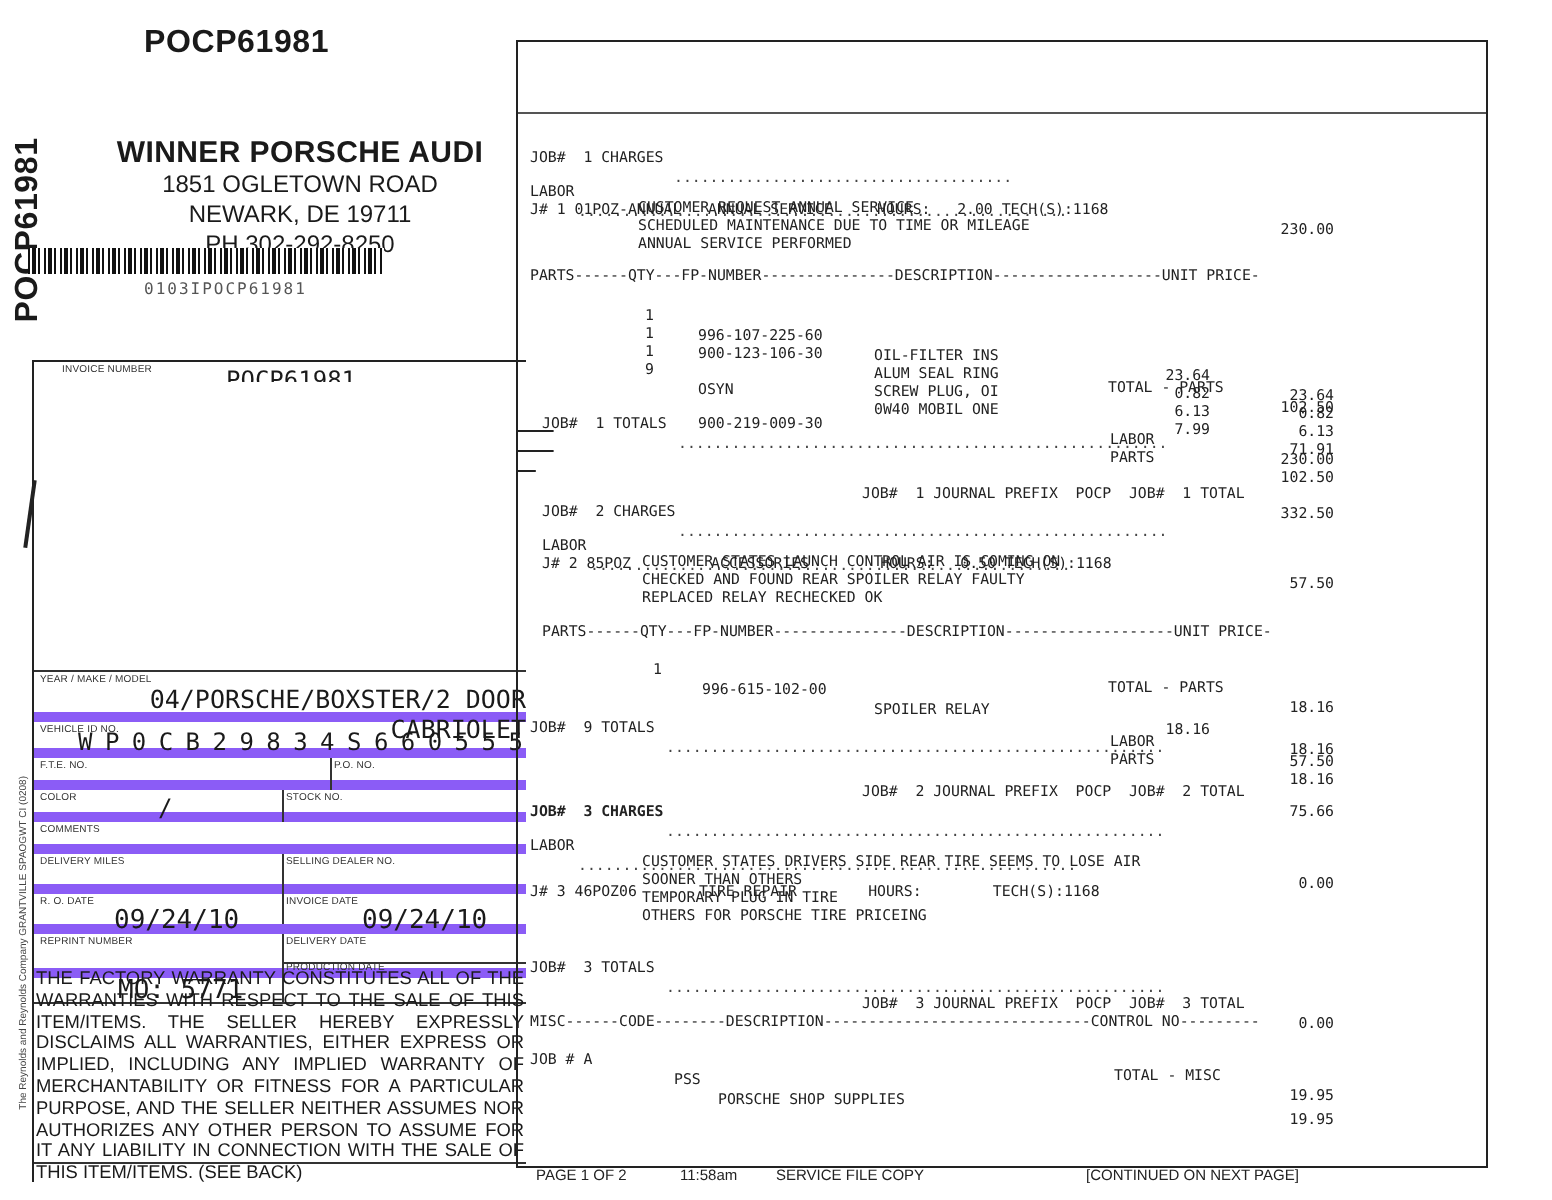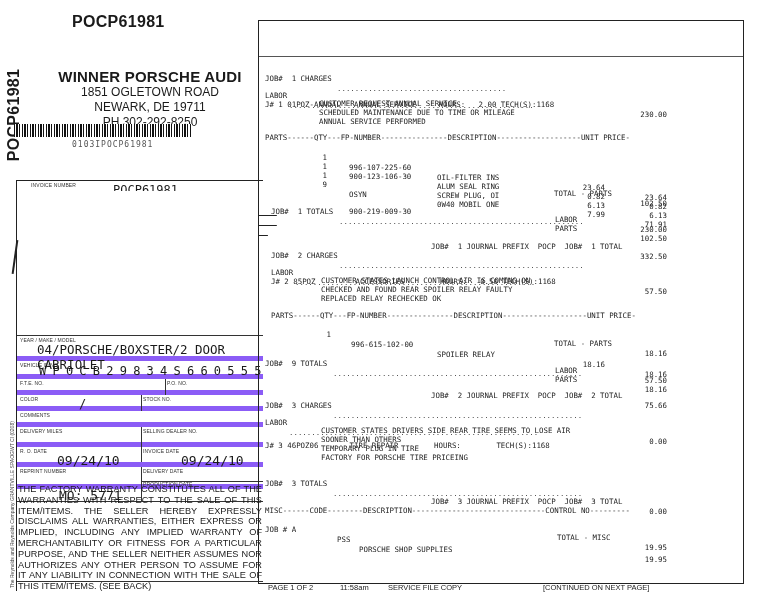--- a/index.html
+++ b/index.html
@@ -1,18 +1,18 @@
 <!DOCTYPE html>
 <html><head>
 <meta charset="utf-8">
 <style>
   html, body { margin:0; padding:0; }
   body { width:776px; height:600px; background:#ffffff; position:relative; overflow:hidden; color:#1a1a1a; }
   .abs { position:absolute; }
-  .sans { font-family:"Liberation Sans", sans-serif; }
+  .sans { font-family:"Liberation Sans", sans-serif;text-align:right; }
   .mono { font-family:"DejaVu Sans Mono", monospace; }
 
   #top-id { left:72px; top:13px; font-size:16px; font-weight:bold; letter-spacing:0.3px; }
   #vert-id { left:-2px; top:70px; width:34px; height:90px; }
   #vert-id span { position:absolute; left:-30px; top:36px; transform:rotate(-90deg); font-size:16px; font-weight:bold; white-space:nowrap; letter-spacing:0.3px; }
 
   #dealer { left:45px; top:68px; width:210px; text-align:center; }
   #dealer .name { font-size:15px; font-weight:bold; letter-spacing:0.2px; }
   #dealer .line { font-size:12px; line-height:15px; }
   #barcode { left:14px; top:124px; width:178px; height:13px;
@@ -223,35 +223,35 @@
   <div class="row" style="top:344px;">
     <span class="c" style="left:296px;">PARTS</span>
     <span class="r" style="right:76px;">18.16</span>
   </div>
   <div class="row" style="top:360px;">
     <span class="c" style="left:172px;">JOB#  2 JOURNAL PREFIX  POCP  JOB#  2 TOTAL</span>
     <span class="r" style="right:76px;">75.66</span>
   </div>
 
   <div class="row" style="top:370px;">
-    <span class="c" style="left:6px;">JOB#  3 CHARGES</span>
+    <span class="c" style="left:6px;font-weight:bold;">JOB#  3 CHARGES</span>
     <span class="dash" style="left:74px;width:250px;">....................................................................................................</span>
   </div>
   <div class="row" style="top:387px;">
     <span class="c" style="left:6px;">LABOR</span>
     <span class="dash" style="left:30px;width:250px;">....................................................................................................</span>
   </div>
   <div class="row" style="top:396px;">
     <span class="c" style="left:6px;margin-top:14px;">J# 3 46POZ06       TIRE REPAIR        HOURS:        TECH(S):1168</span>
     <span class="r" style="right:76px;">0.00</span>
   </div>
   <div class="row" style="top:405px;"><span class="c" style="left:62px;">CUSTOMER STATES DRIVERS SIDE REAR TIRE SEEMS TO LOSE AIR</span></div>
   <div class="row" style="top:414px;"><span class="c" style="left:62px;">SOONER THAN OTHERS</span></div>
   <div class="row" style="top:423px;"><span class="c" style="left:62px;">TEMPORARY PLUG IN TIRE</span></div>
-  <div class="row" style="top:432px;"><span class="c" style="left:62px;">FACTORY FOR PORSCHE TIRE PRICEING</span></div>
+  <div class="row" style="top:432px;"><span class="c" style="left:62px;">OTHERS FOR PORSCHE TIRE PRICEING</span></div>
   <div class="row" style="top:448px;">
     <span class="c" style="left:6px;">JOB#  3 TOTALS</span>
     <span class="dash" style="left:74px;width:250px;">....................................................................................................</span>
   </div>
   <div class="row" style="top:466px;">
     <span class="c" style="left:172px;">JOB#  3 JOURNAL PREFIX  POCP  JOB#  3 TOTAL</span>
     <span class="r" style="right:76px;">0.00</span>
   </div>
 
   <div class="row" style="top:485px;"><span class="c" style="left:6px;">MISC------CODE--------DESCRIPTION------------------------------CONTROL NO---------</span></div>

